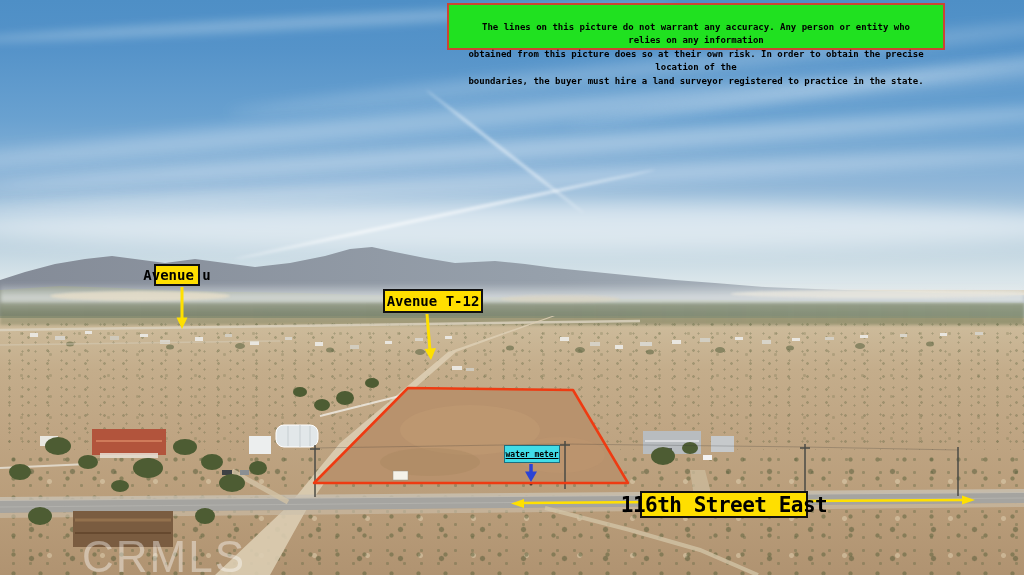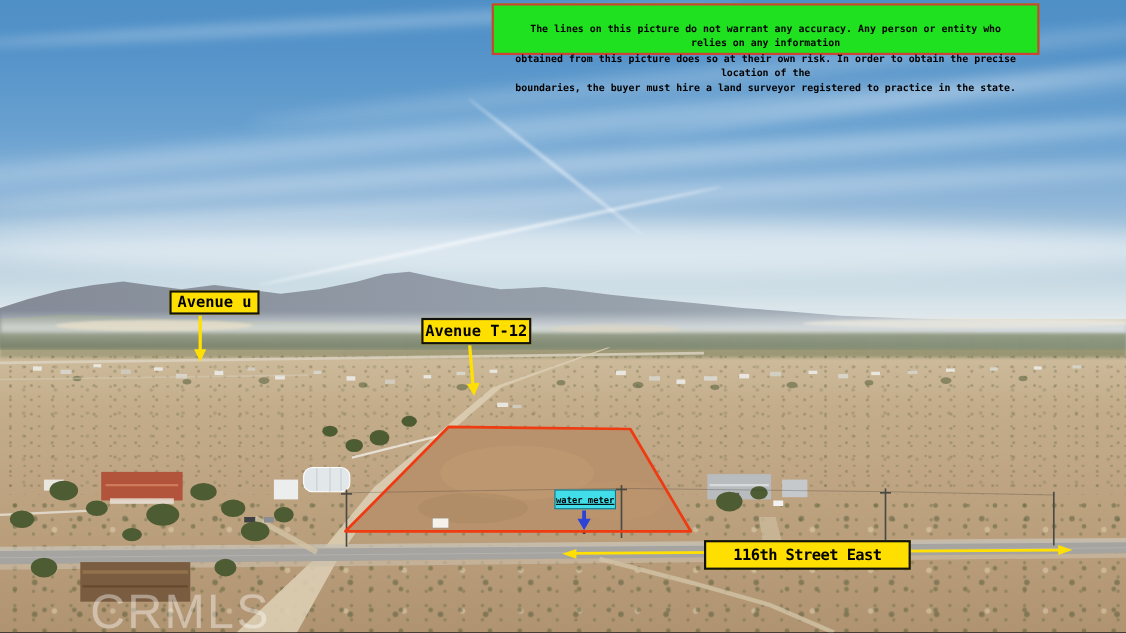--- a/index.html
+++ b/index.html
@@ -30,23 +30,23 @@
       radial-gradient(circle,rgba(225,211,180,.5) 2px,transparent 3px),
       radial-gradient(circle,rgba(100,105,68,.4) 1.2px,transparent 2px);
     background-size:27px 19px,41px 29px,53px 37px,17px 13px;
     background-position:0 0,11px 7px,23px 13px,5px 3px;}
   .terrain{position:absolute;left:0;top:0;width:1024px;height:575px;}
 
   
   .lbl{position:absolute;display:flex;align-items:center;justify-content:center;
     background:var(--label-bg,#ffdf00);border:2px solid var(--label-border,#111111);
     color:var(--label-text,#000);font-weight:bold;white-space:nowrap;z-index:6;}
-  .lbl-avenue-u{left:154px;top:264px;width:82px;height:22px;font-size:14px;}
+  .lbl-avenue-u{left:154px;top:264px;width:46px;height:22px;font-size:14px;}
   .lbl-avenue-t12{left:383px;top:289px;width:100px;height:24px;font-size:14px;}
-  .lbl-street{left:640px;top:491px;width:188px;height:27px;font-size:14px;letter-spacing:-.5px;}
+  .lbl-street{left:640px;top:491px;width:168px;height:27px;font-size:21px;letter-spacing:-.5px;}
   .lbl-water{left:504px;top:445px;width:56px;height:18px;font-size:8px;
     background:var(--water-label-bg,#41dde8);border:1px solid rgba(10,50,70,.65);text-decoration:underline;}
   .disclaimer{position:absolute;left:447px;top:3px;width:498px;height:47px;z-index:7;
     background:var(--disclaimer-bg,#20e120);border:2px solid var(--disclaimer-border,#cc4433);
     color:#000;font-weight:bold;font-size:9px;line-height:13.6px;text-align:center;
     white-space:pre-line;padding:2px 16px;}
   .watermark{position:absolute;left:82px;top:532px;z-index:5;
     font-family:"Liberation Sans",sans-serif;font-weight:400;font-size:44px;
     letter-spacing:2px;color:var(--watermark,rgba(255,255,255,.4));}
 </style>

